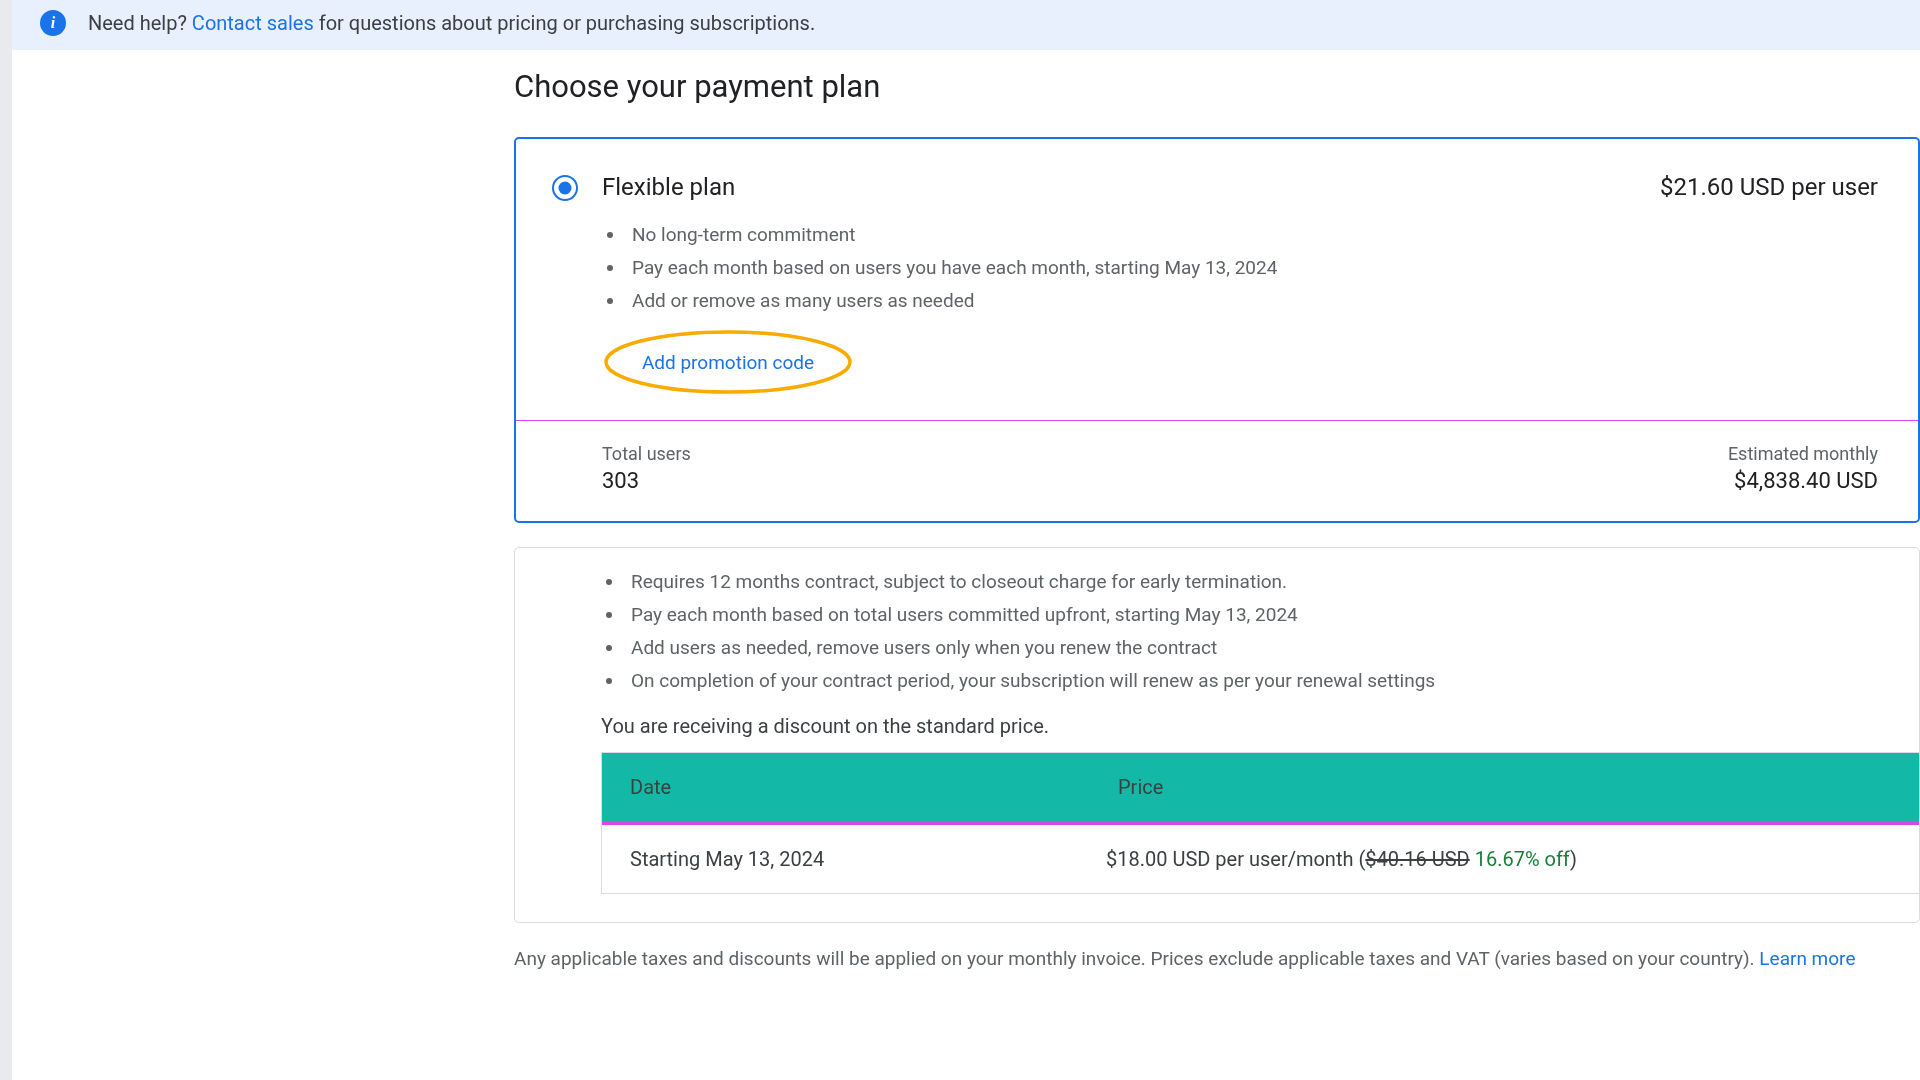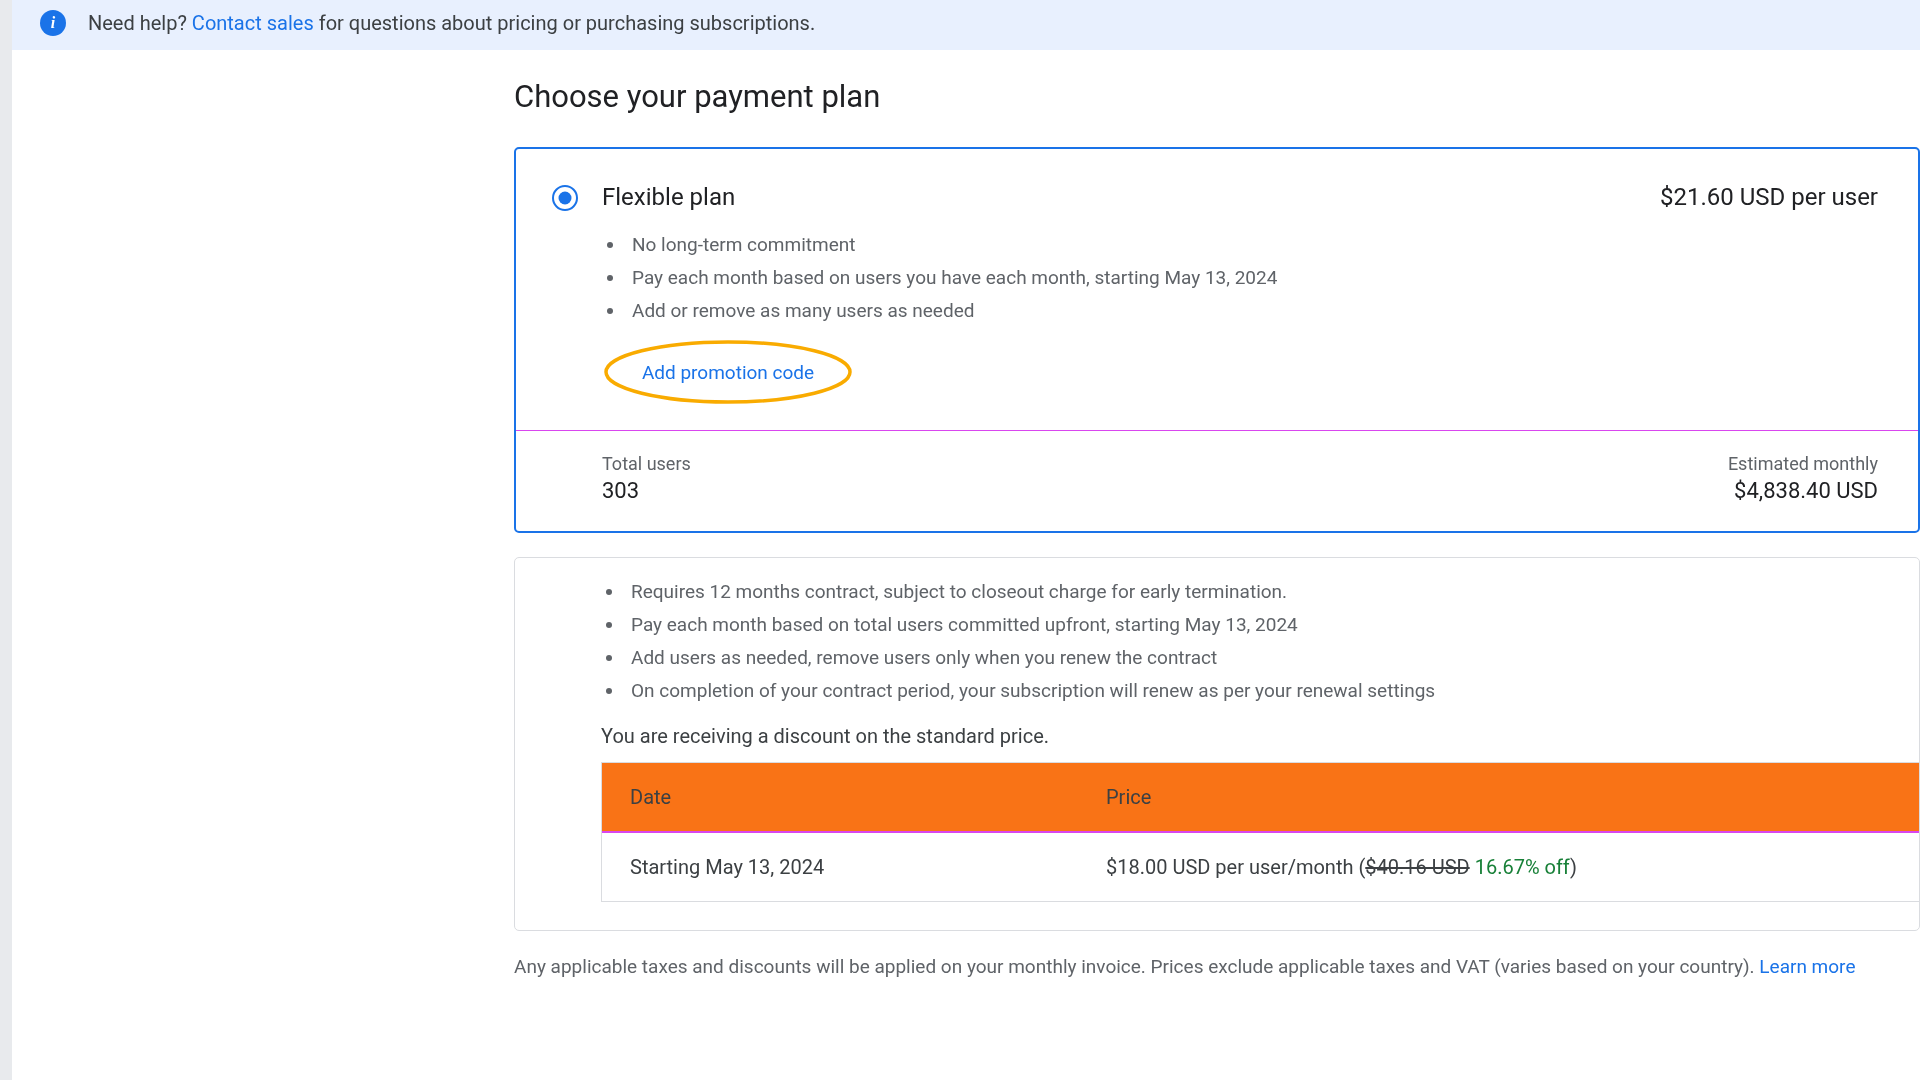--- a/index.html
+++ b/index.html
@@ -38,21 +38,21 @@
       font-size: 16px;
       font-family: Georgia, serif;
       font-style: italic;
       flex-shrink: 0;
     }
     .help-text { color: #3c4043; font-size: 20px; }
     .link { color: #1a73e8; cursor: pointer; }
     .page-title {
       font-size: 31px;
       color: #202124;
-      margin: 28px 0 32px 514px;
+      margin: 18px 0 32px 514px;
       font-weight: 400;
     }
     .plans { margin-left: 514px; }
     .plan-card {
       border: 1px solid #dadce0;
       border-radius: 5px;
       background: #fff;
       margin-bottom: 24px;
       min-width: 1390px;
     }
@@ -137,21 +137,21 @@
       color: #3c4043;
       font-size: 20px;
     }
     .price-table {
       margin: 0 0 28px 86px;
       min-width: 1290px;
       border: 1px solid #dadce0;
       border-right: none;
     }
     .pt-row { display: flex; }
-    .pt-head { background: #f97316; border-bottom: 2px solid #d946ef; }
+    .pt-head { background: #14b8a6; border-bottom: 4px solid #d946ef; gap: 12px; }
     .pt-cell { padding: 22px 28px; font-size: 20px; }
     .pt-date { width: 476px; }
     .pt-price .strike { text-decoration: line-through; color: #3c4043; }
     .pt-price .pct { color: #188038; }
     .footer-note {
       margin: 14px 0 0 514px;
       color: #5f6368;
       font-size: 19px;
       max-width: 1390px;
     }

